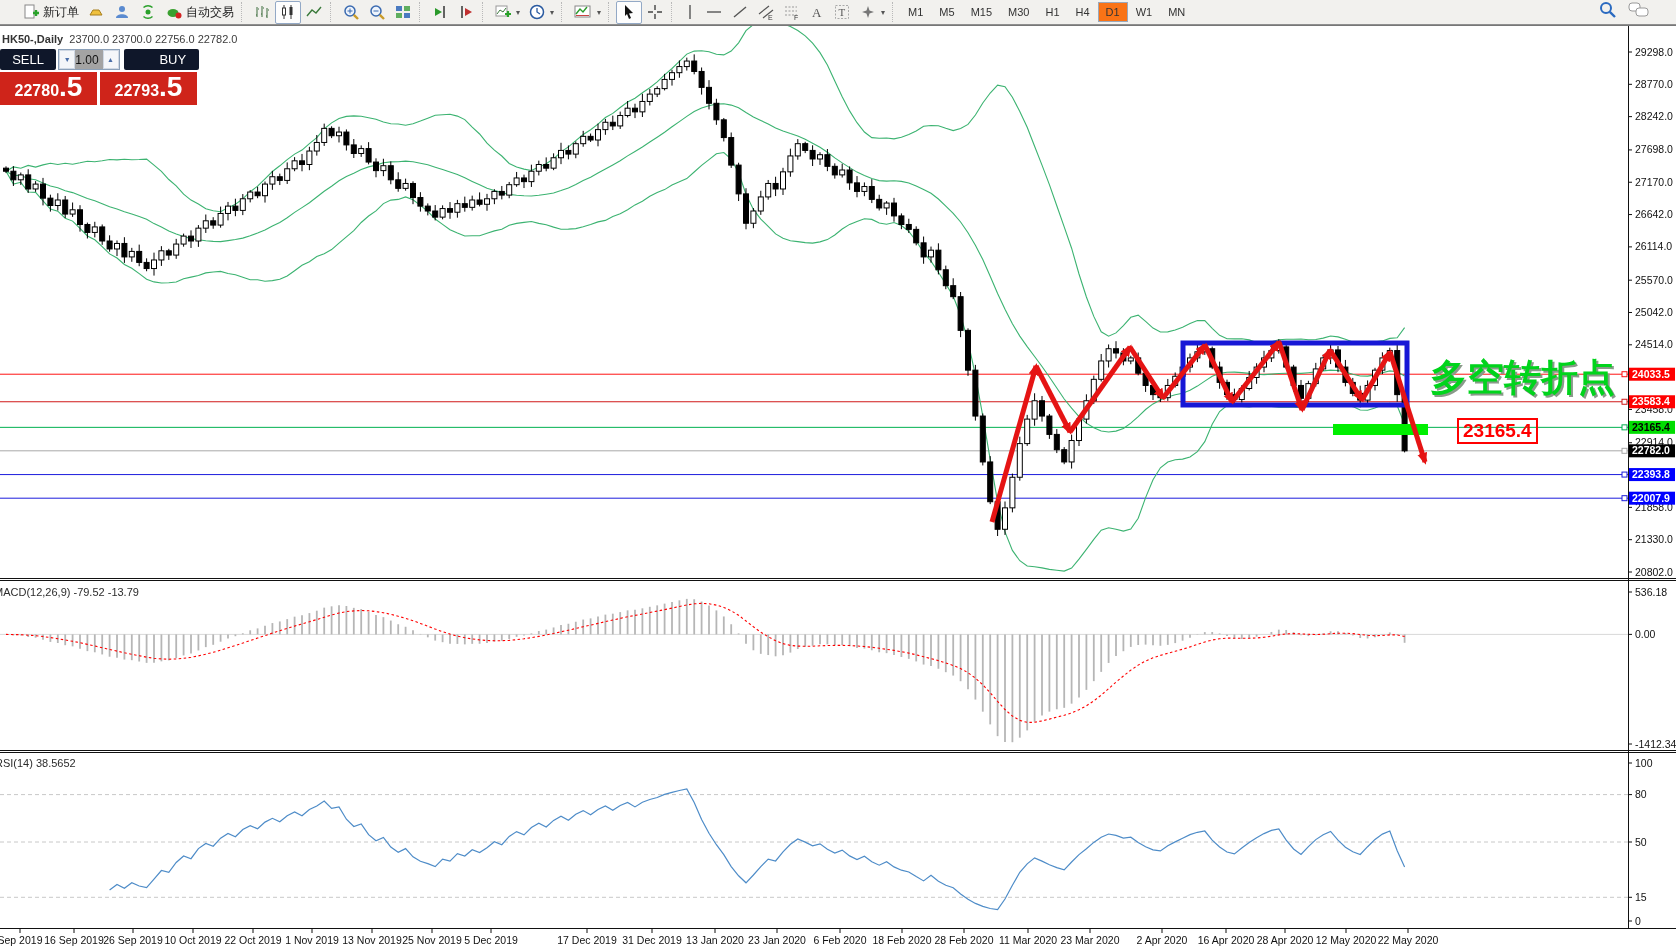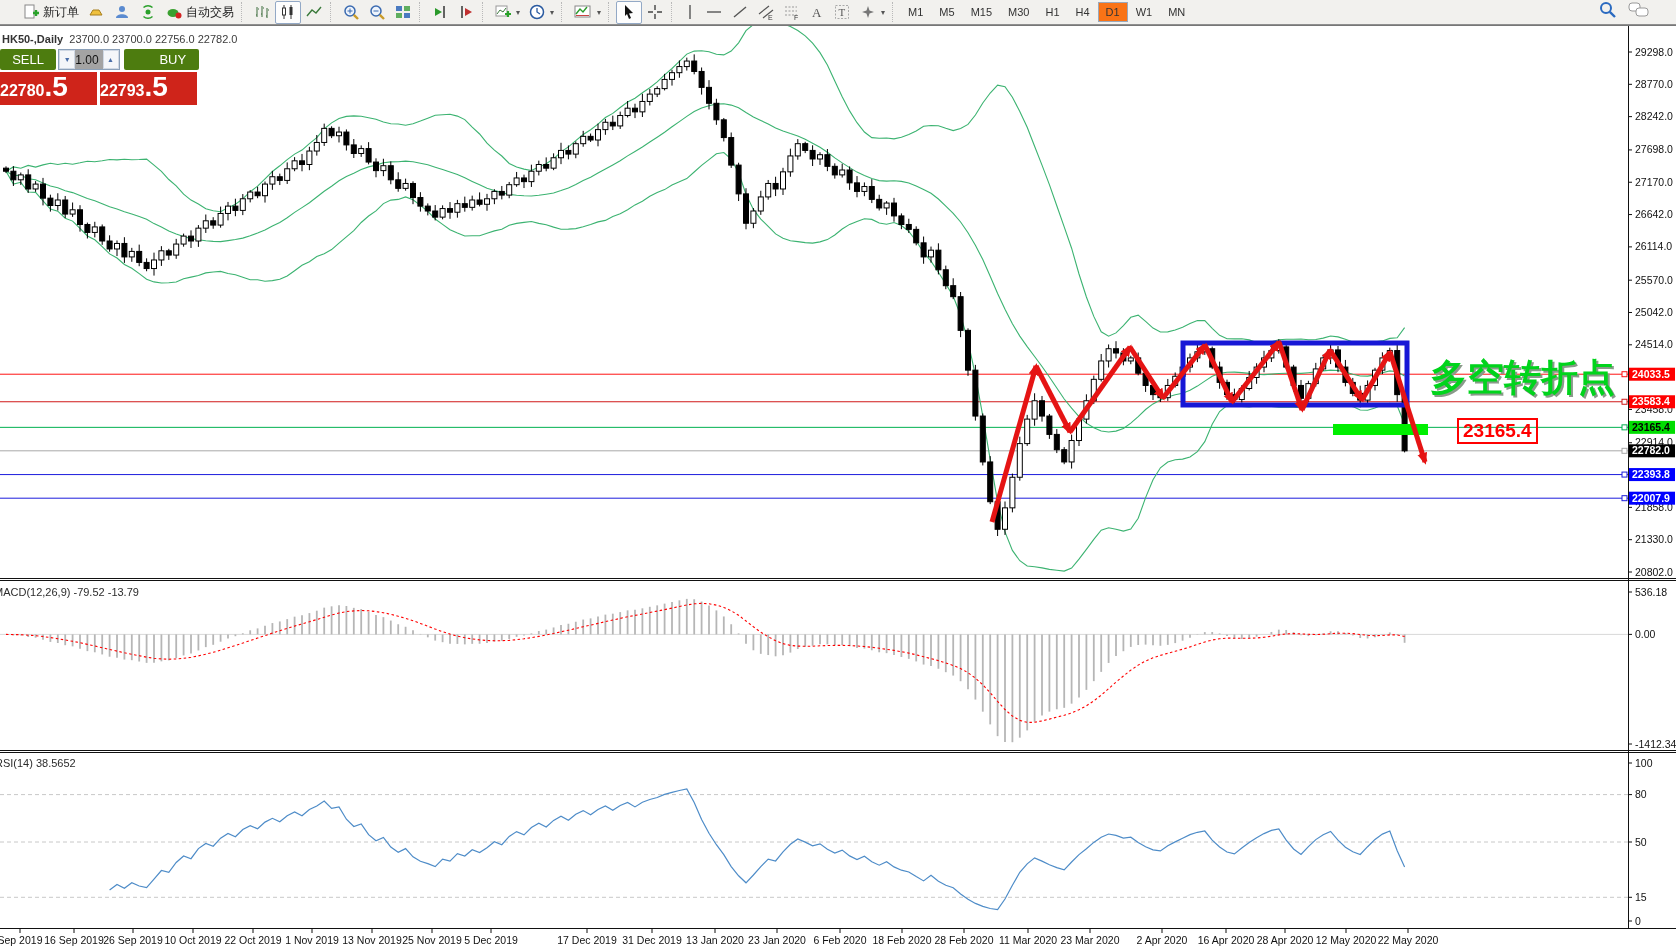--- a/index.html
+++ b/index.html
@@ -19,31 +19,31 @@
   .tf.active{background:#f97316;border-color:#9aa8bb;}
   #tb-right{margin-left:auto;display:flex;align-items:center;gap:10px;padding-right:8px;}
   
   #chart-svg-holder{position:absolute;top:0;left:0;z-index:1;}
   .overlay{position:absolute;z-index:3;}
   #title-line{top:33px;left:2px;font-size:11px;color:#3c3c3c;white-space:nowrap;text-align:center;}
   #title-line b{font-weight:bold;color:#333;}
   
   #trade{top:49px;left:0;width:199px;}
   #trade-row1{display:flex;height:21px;}
-  .trade-btn{background:#4d7c0f;color:#fff;font-size:13px;display:flex;align-items:center;
+  .trade-btn{background:#0f172a;color:#fff;font-size:13px;display:flex;align-items:center;
              justify-content:center;border-radius:2px;text-align:right;}
   #sell-btn{width:59px;}
   #buy-btn{width:55px;margin-left:2px;padding-left:23px;}
   #vol-box{display:flex;flex:1;margin:0 2px;border:1px solid #8ba0b9;background:#a3a3a3;box-sizing:border-box;}
   .spin{width:16px;display:flex;align-items:center;justify-content:center;font-size:7px;color:#4a6ea8;
         background:#f4f6f9;border:1px solid #cfd8e4;box-sizing:border-box;}
   #vol-value{flex:1;font-size:12px;color:#111;display:flex;align-items:center;justify-content:flex-end;
              padding-right:4px;}
   #trade-row2{display:flex;margin-top:2px;height:33px;}
-  .px-box{background:#cf241a;color:#fff;width:97px;display:flex;align-items:baseline;justify-content:flex-start;
+  .px-box{background:#cf241a;color:#fff;width:97px;display:flex;align-items:baseline;justify-content:center;
           font-weight:bold;}
   .px-box + .px-box{margin-left:3px;}
   .px-main{font-size:16px;line-height:33px;}
   .px-big{font-size:28px;line-height:30px;}
   
   #macd-label{top:586px;left:0;font-size:11px;color:#2c2c2c;margin-left:-6px;white-space:nowrap;}
   #rsi-label{top:757px;left:0;font-size:11px;color:#2c2c2c;margin-left:-5px;white-space:nowrap;}
   
   #cn-note{top:353px;left:1430px;font-size:37px;font-weight:bold;color:#00d41c;
            text-shadow:2px 2px 0 #8a9a8a;letter-spacing:0;white-space:nowrap;text-align:center;}

